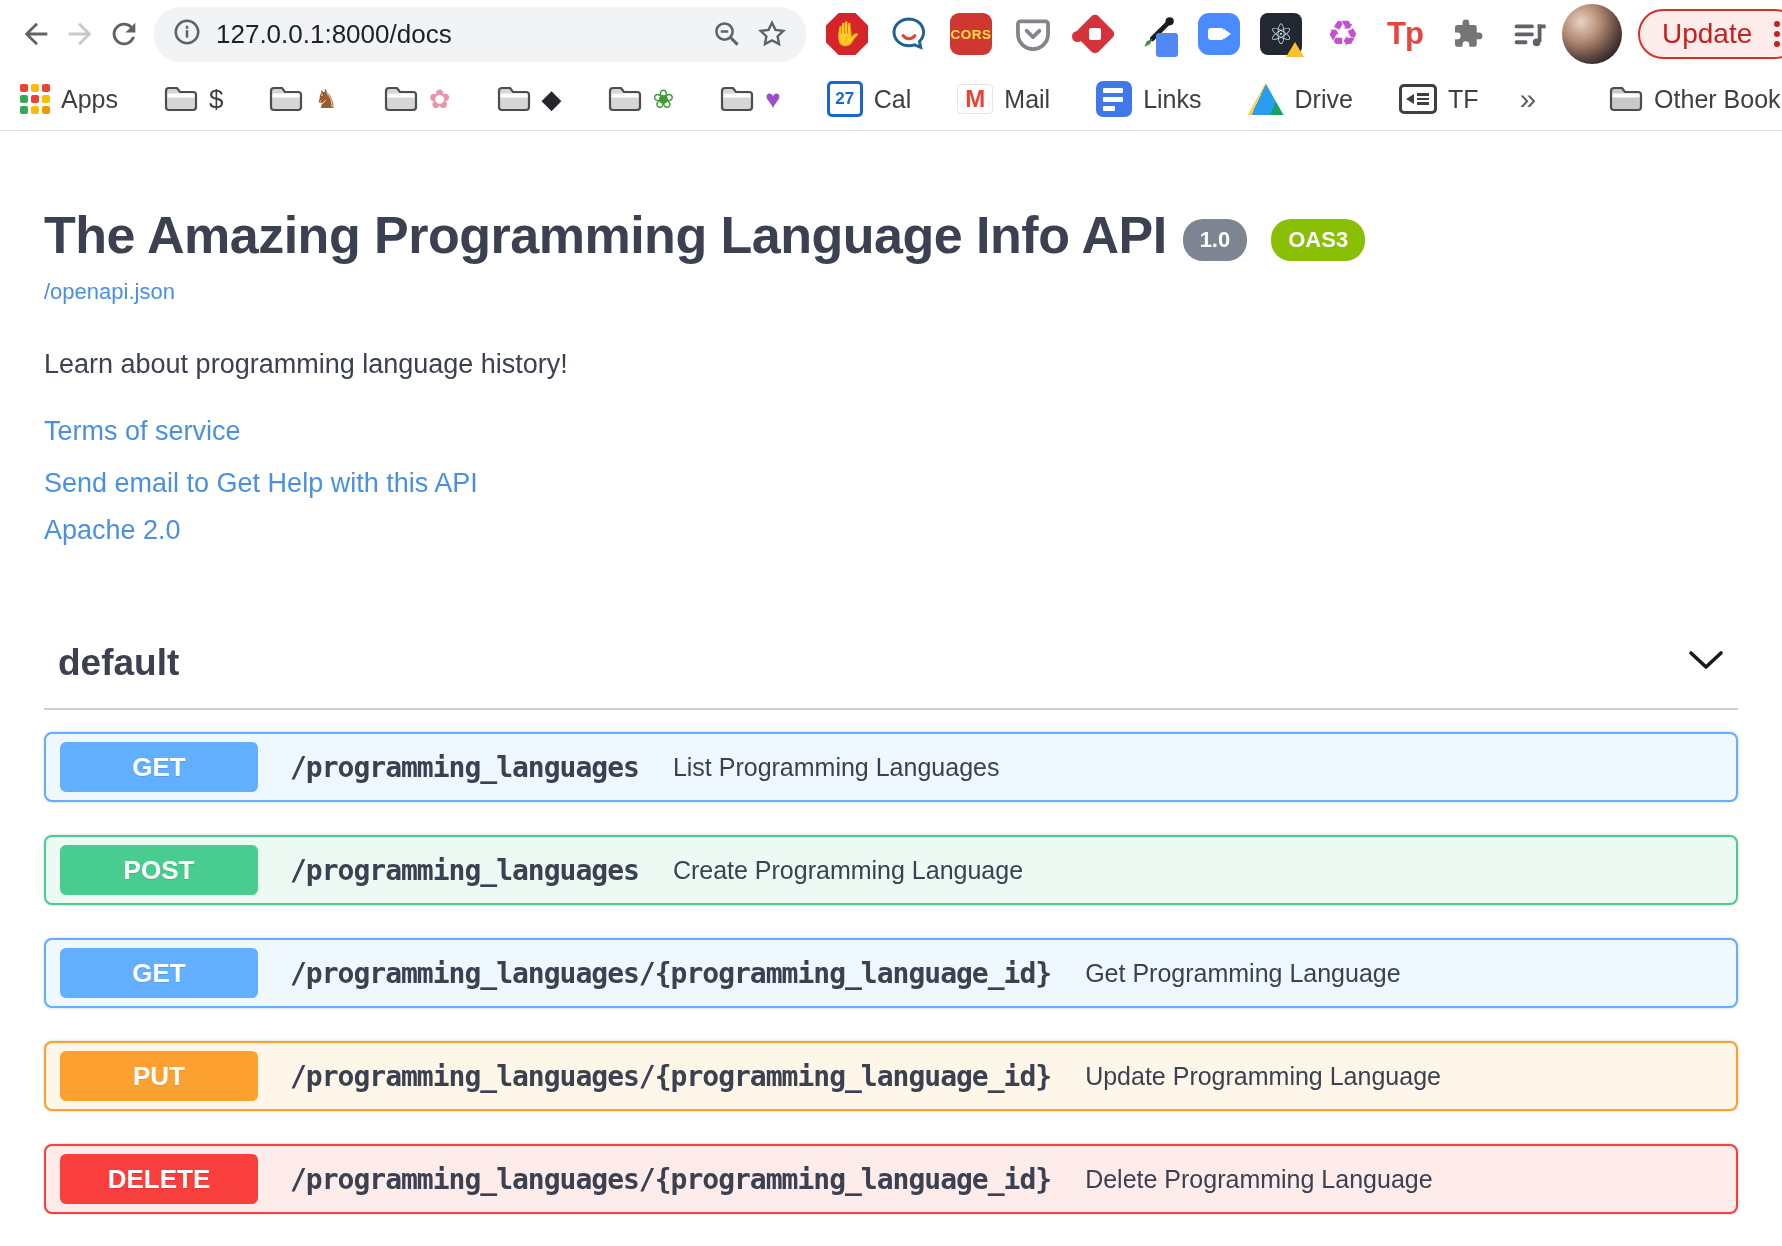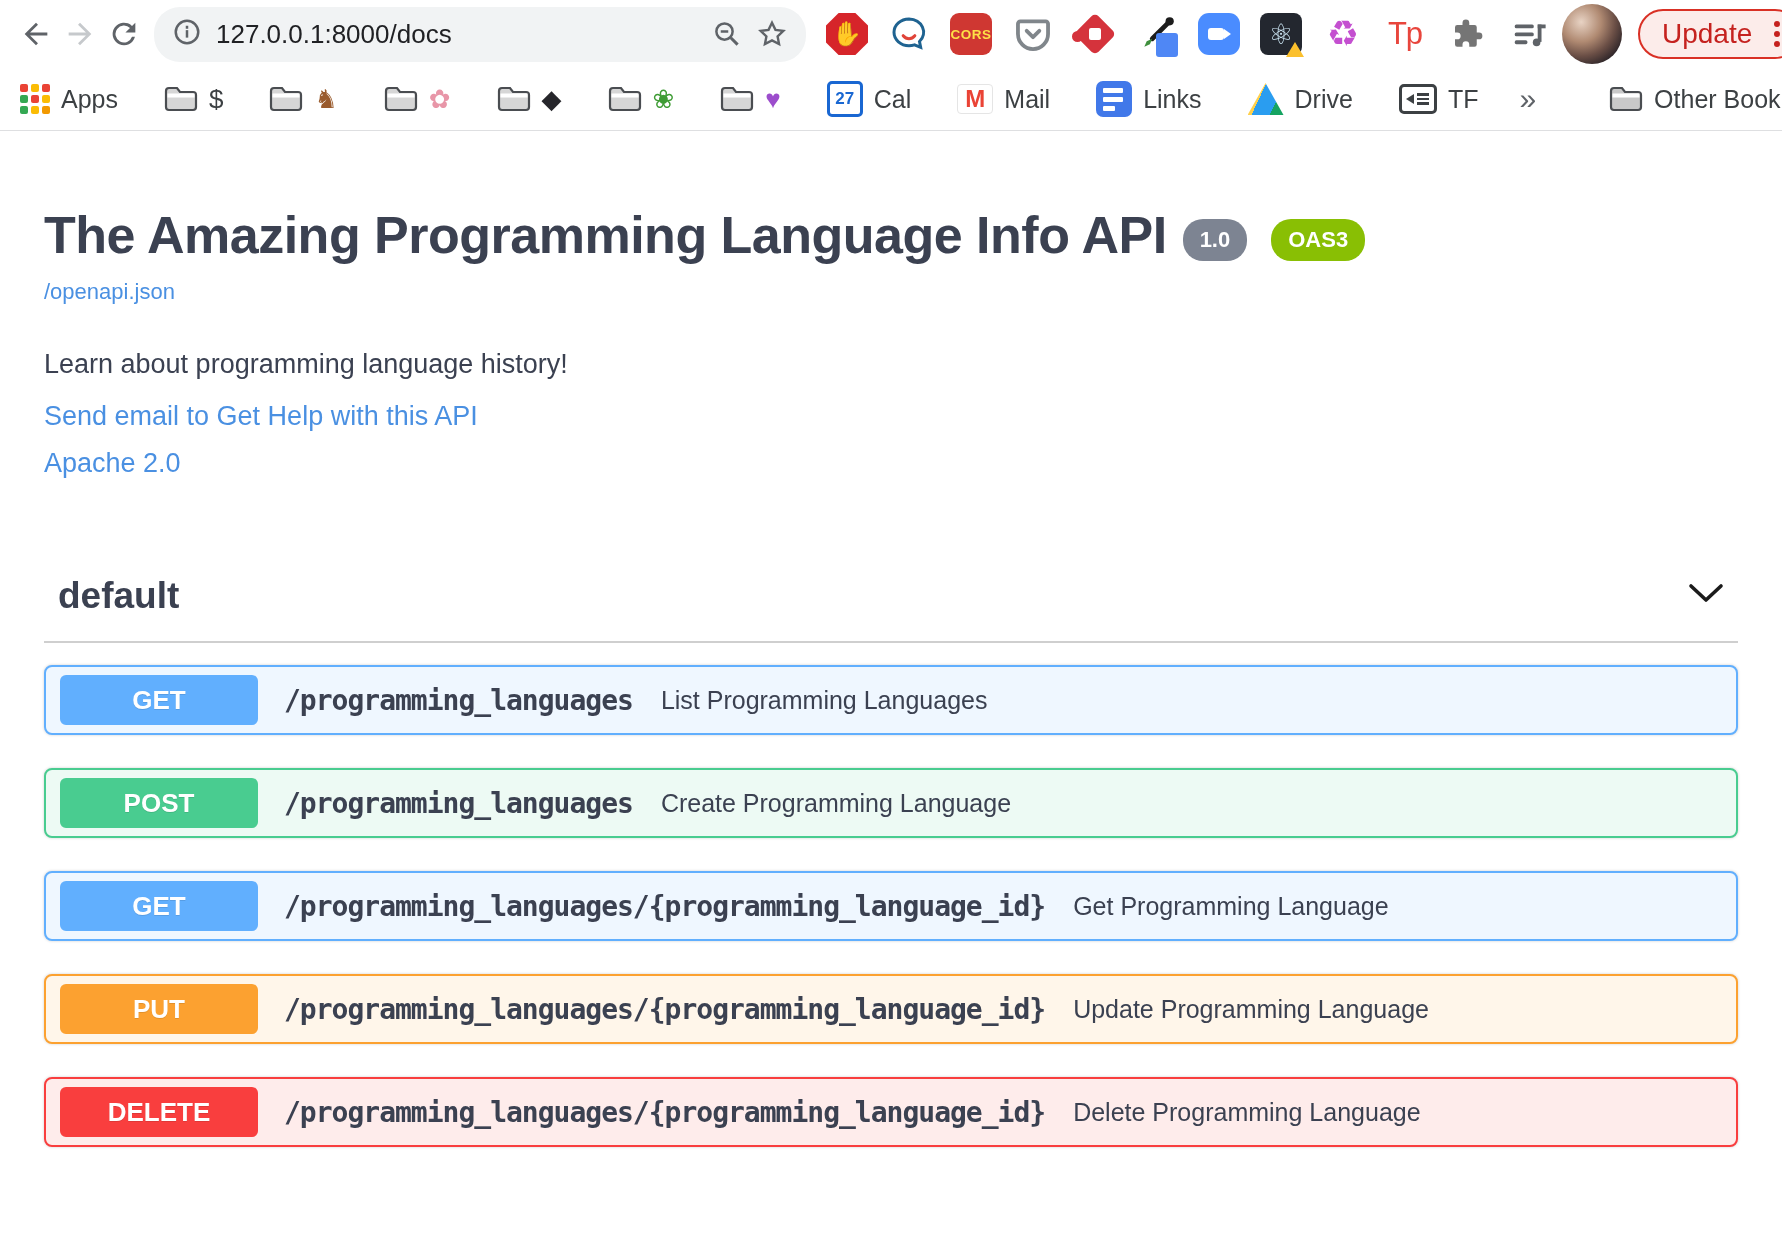--- a/index.html
+++ b/index.html
@@ -21,21 +21,21 @@
   .red-diamond { width:30px; height:30px; background:#d5333c; border-radius:5px; transform:rotate(45deg); position:relative; }
   .red-diamond::after { content:""; position:absolute; left:9px; top:9px; width:12px; height:12px; background:#fff; border-radius:2px; transform:rotate(45deg); }
   .red-dot { position:absolute; left:-2px; top:18px; width:11px; height:11px; background:#d5333c; border-radius:50%; }
   .dropper-sq { position:absolute; right:0px; bottom:-2px; width:22px; height:24px; background:#4f87f5; border-radius:3px; }
   .zoom-sq { background:#4a8cff; border-radius:11px; }
   .zoom-cam { width:16px; height:12px; background:#fff; border-radius:3px; position:relative; margin-right:6px; }
   .zoom-cam::after { content:""; position:absolute; right:-7px; top:1px; border-left:7px solid #fff; border-top:5px solid transparent; border-bottom:5px solid transparent; }
   .react-sq { background:#23272f; border-radius:8px; color:#cfe9f7; font-size:28px; }
   .react-warn { position:absolute; right:-2px; bottom:-2px; width:0; height:0; border-left:9px solid transparent; border-right:9px solid transparent; border-bottom:15px solid #fbc02d; }
   .recycle { color:#c44fd0; font-size:36px; }
-  .tp { color:#e8453c; font-weight:normal; font-size:31px; letter-spacing:-1px; }
+  .tp { color:#e8453c; font-weight:bold; font-size:31px; letter-spacing:-1px; }
   .puzzle { color:#6d7175; }
   .music { color:#5f6368; }
   .avatar { width:60px; height:60px; border-radius:50%; flex:0 0 auto; margin:0 6px;
     background:radial-gradient(circle at 32% 30%, #e8d3c4 0%, #b08a72 34%, #6b4f46 58%, #2c2428 80%, #1c171b 100%); }
   .update-pill { display:flex; align-items:center; gap:14px; border:2.5px solid #d93025; background:#fcecea; color:#c5221f; border-radius:28px; padding:0 10px 0 22px; font-size:28px; height:50px; flex:0 0 auto; margin-left:10px; }
   .dots { display:flex; flex-direction:column; gap:4px; padding:6px 8px; }
   .dots i { width:6px; height:6px; border-radius:50%; background:#c5221f; display:block; }
 
   .bookmarks { height:63px; display:flex; align-items:center; padding:0 16px; gap:12px; border-bottom:1px solid #dedfe1; background:#fff; }
   .bm { display:flex; align-items:center; gap:11px; font-size:25px; color:#3c4043; padding:0 17px; white-space:nowrap; }
@@ -68,21 +68,21 @@
   .spec-link { display:inline-block; margin-top:14px; font-size:22px; color:#4a90e2; text-decoration:none; }
   .desc { margin-top:44px; font-size:27px; color:#3b4151; }
   .plink { font-size:27px; color:#4a90e2; text-decoration:none; display:block; }
   .terms { margin-top:36px; }
   .help-block { margin-top:16px; line-height:40px; }
   .apache { margin-top:12px; }
 
   .section-header { margin-top:96px; display:flex; align-items:center; justify-content:space-between; padding:0 12px 24px 14px; border-bottom:2px solid #cfcfcf; }
   .section-title { font-size:37px; font-weight:bold; color:#3b4151; }
   .op-list { margin-top:22px; }
-  .opblock { height:70px; border:2px solid; border-radius:8px; display:flex; align-items:center; padding:0 14px; margin-bottom:33px; box-shadow:0 0 3px rgba(0,0,0,.19); }
+  .opblock { height:70px; border:2px solid; border-radius:8px; display:flex; align-items:center; padding:0 14px; margin-bottom:33px; box-shadow:0 0 3px rgba(0,0,0,.19);gap:6px; }
   .method-badge { width:198px; height:50px; border-radius:6px; color:#fff; font-weight:bold; font-size:26px; display:flex; align-items:center; justify-content:center; font-family:"Liberation Sans",sans-serif; text-shadow:0 1px 0 rgba(0,0,0,.1); flex:0 0 auto; }
   .op-path { font-family:"DejaVu Sans Mono", monospace; font-weight:bold; font-size:28px; color:#3b4151; margin-left:26px; letter-spacing:-1px; white-space:nowrap; }
   .op-summary { font-size:25px; color:#3b4151; margin-left:28px; white-space:nowrap; }
 </style>
 </head>
 <body>
 
 <div class="toolbar">
   <div class="nav-btn">
     <svg width="34" height="34" viewBox="0 0 24 24">
@@ -299,20 +299,21 @@
     <span class="badge-row">
       <span class="ver-badge">1.0</span>
       <span class="oas-badge">OAS3</span>
     </span>
   </div>
 
   <a class="spec-link" href="#">/openapi.json</a>
 
   <div class="desc">Learn about programming language history!</div>
 
+  <a class="plink terms" href="#">Terms of service</a>
   <div class="help-block">
     <a class="plink" href="#">Send email to Get Help with this API</a>
   </div>
   <a class="plink apache" href="#">Apache 2.0</a>
 
   <div class="section-header">
     <span class="section-title">default</span>
     <span>
       <svg width="40" height="24" viewBox="0 0 40 24">
           <path d="M5 4 L20 18 L35 4" fill="none" stroke="#1b1b1b" stroke-width="3.6" stroke-linecap="round" stroke-linejoin="round"></path>

